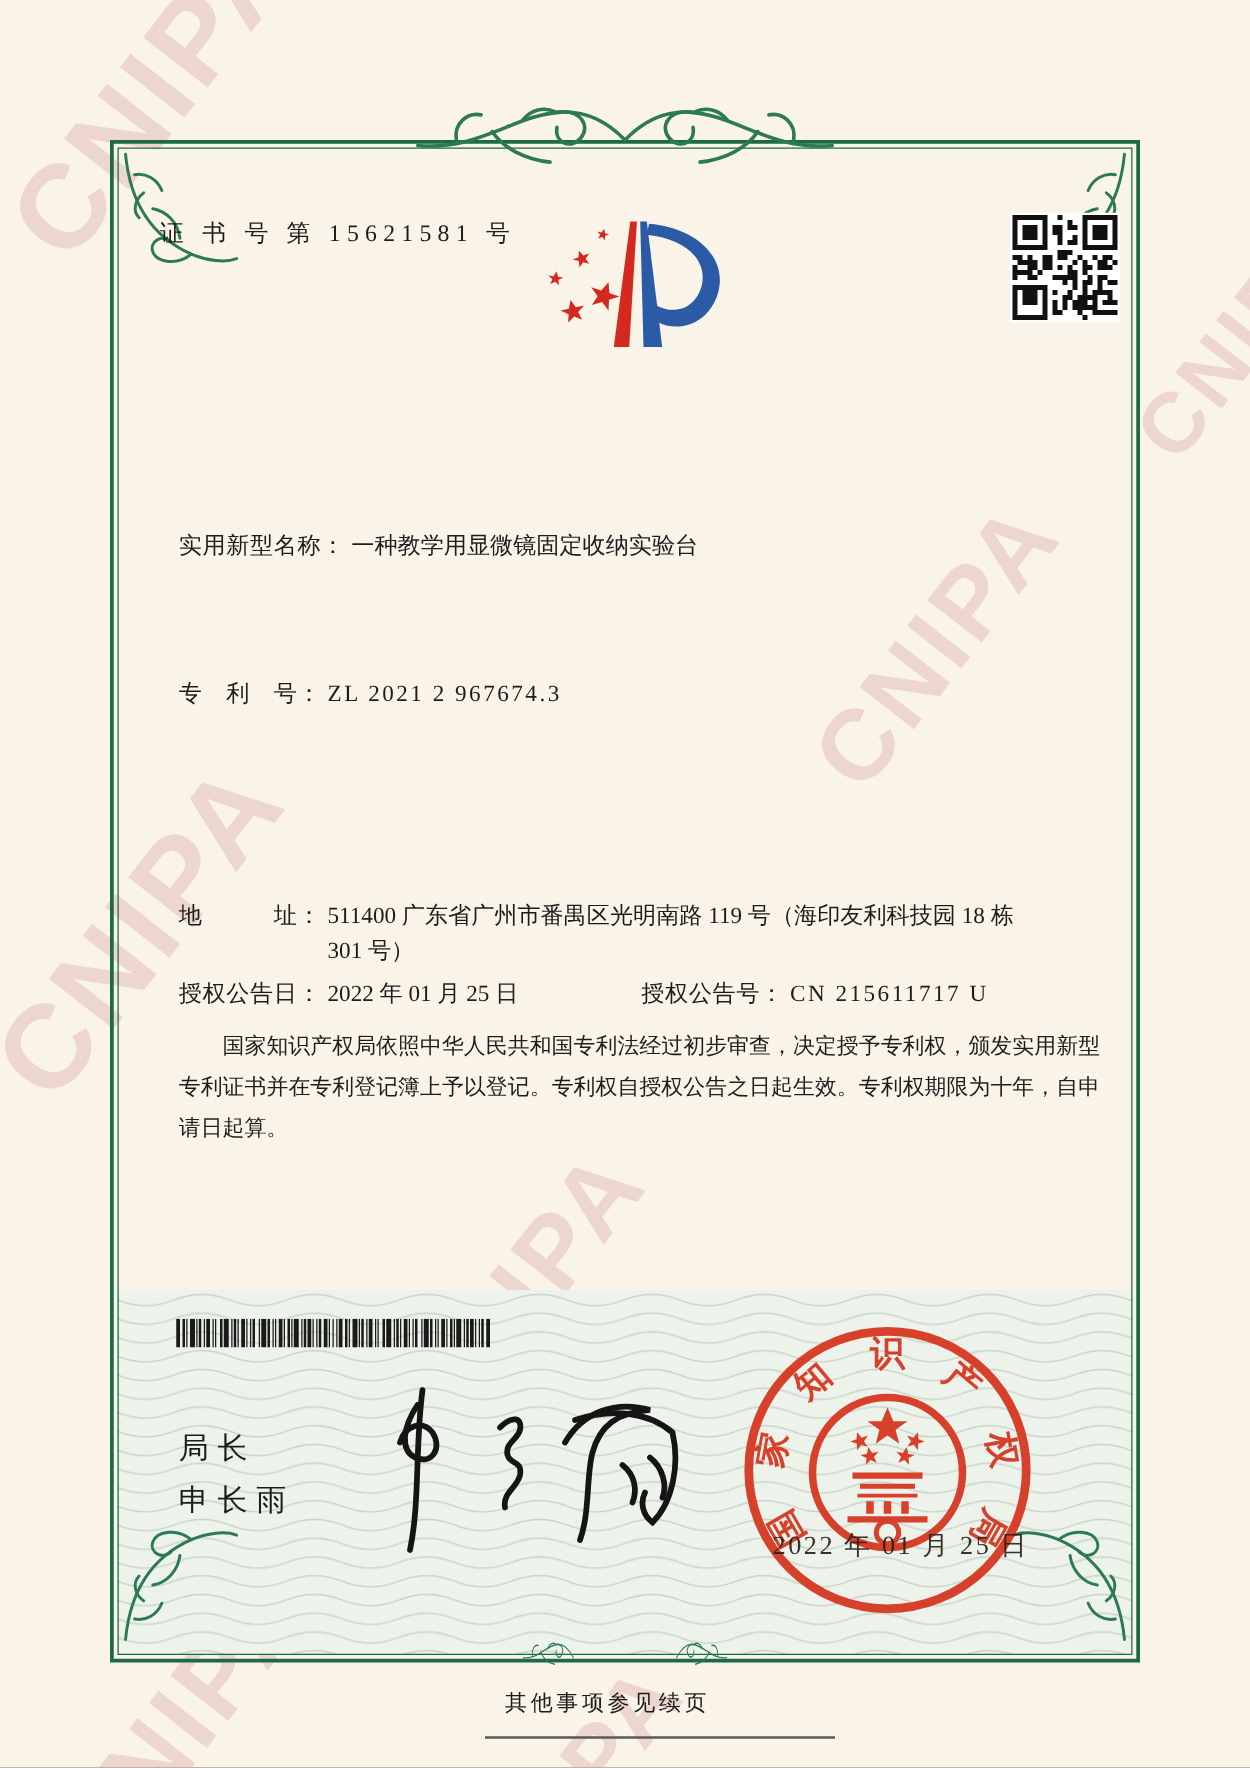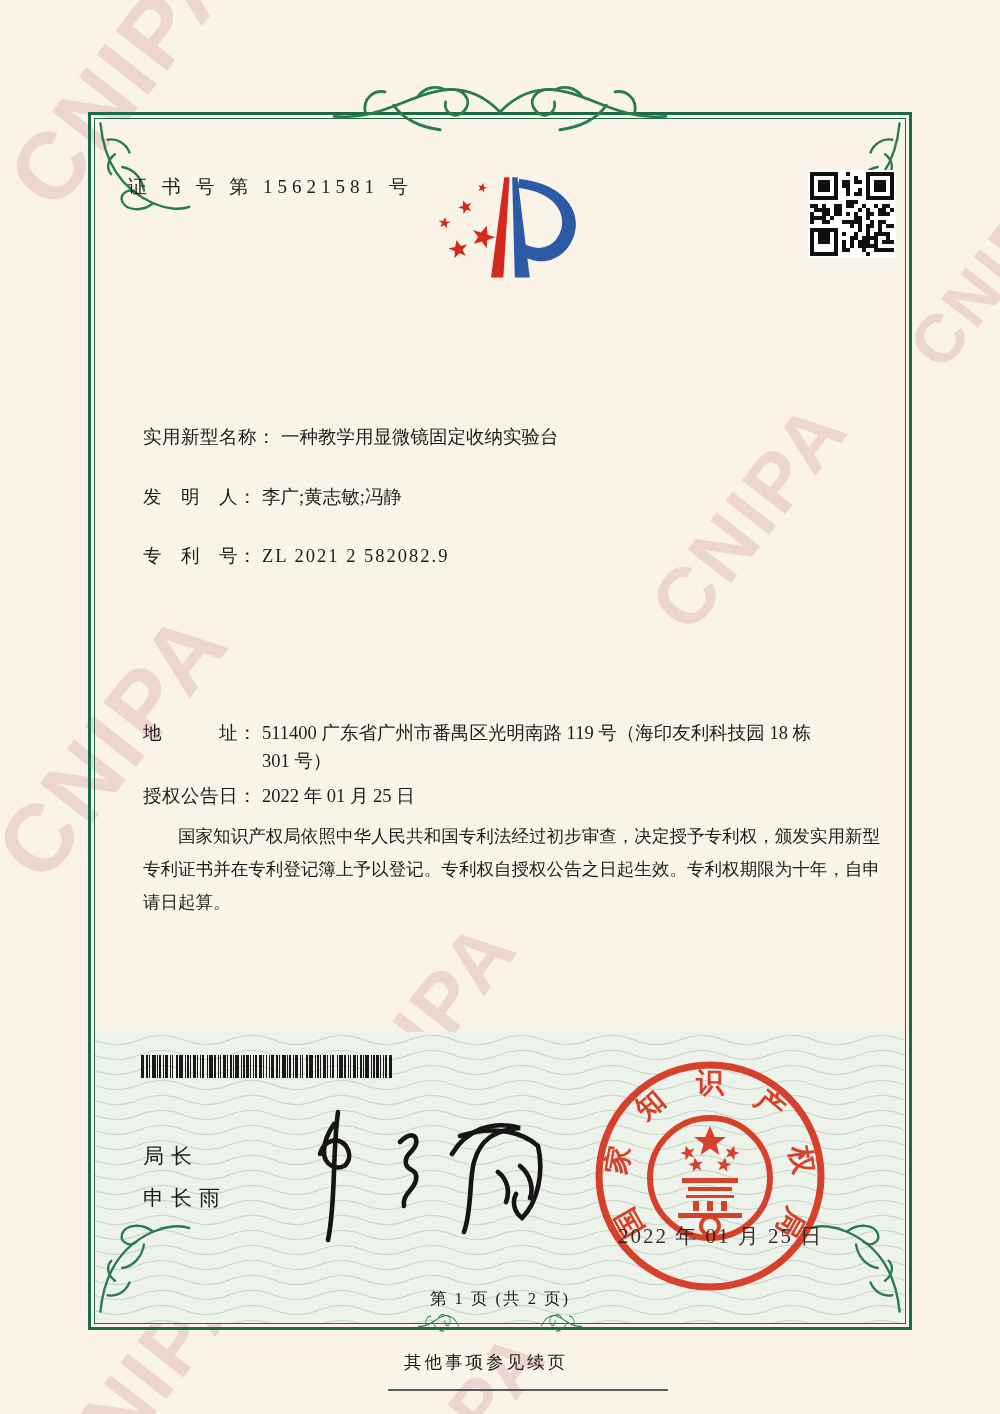--- a/index.html
+++ b/index.html
@@ -48,21 +48,21 @@
   .grant2{position:absolute; left:370px; top:0; white-space:nowrap;}
   
   .body-text{
     position:absolute; left:143px; top:820px; width:737px;
     font-size:17.5px; line-height:1.88; text-align:justify;
   }
   .body-text p{margin:0; text-indent:2em;}
   
   .barcode{position:absolute; left:140px; top:1055px;}
   
-  .sig-label{position:absolute; left:143px; font-size:21px; letter-spacing:7px;}
+  .sig-label{position:absolute; left:143px; font-size:24px; letter-spacing:7px;}
   .sig-svg{position:absolute; left:262px; top:1102px;}
   
   .seal{position:absolute; left:590px; top:1056px;}
   .seal-date{
     position:absolute; left:618px; top:1222px; width:210px;
     font-size:21px; letter-spacing:2px; color:rgba(45,32,26,0.93); white-space:nowrap;
   }
   
   .page-info{
     position:absolute; left:0; top:1288px; width:100%; text-align:center;
@@ -199,31 +199,31 @@
       <path d="M0,56h28v28h-28z M4,60v20h20v-20z" fill-rule="evenodd"></path>
         <rect x="8" y="60" width="12" height="12"></rect>
       <path id="qr-mods" d="M36,0h4v4h-4zM44,4h4v4h-4zM32,8h4v4h-4zM36,8h4v4h-4zM44,8h4v4h-4zM48,8h4v4h-4zM32,12h4v4h-4zM36,12h4v4h-4zM36,16h4v4h-4zM48,16h4v4h-4zM36,20h4v4h-4zM44,20h4v4h-4zM48,20h4v4h-4zM36,28h4v4h-4zM40,28h4v4h-4zM44,28h4v4h-4zM0,32h4v4h-4zM4,32h4v4h-4zM12,32h4v4h-4zM24,32h4v4h-4zM28,32h4v4h-4zM36,32h4v4h-4zM40,32h4v4h-4zM52,32h4v4h-4zM64,32h4v4h-4zM72,32h4v4h-4zM76,32h4v4h-4zM4,36h4v4h-4zM8,36h4v4h-4zM12,36h4v4h-4zM16,36h4v4h-4zM24,36h4v4h-4zM28,36h4v4h-4zM48,36h4v4h-4zM56,36h4v4h-4zM68,36h4v4h-4zM72,36h4v4h-4zM80,36h4v4h-4zM0,40h4v4h-4zM12,40h4v4h-4zM16,40h4v4h-4zM24,40h4v4h-4zM28,40h4v4h-4zM36,40h4v4h-4zM44,40h4v4h-4zM56,40h4v4h-4zM60,40h4v4h-4zM68,40h4v4h-4zM72,40h4v4h-4zM76,40h4v4h-4zM0,44h4v4h-4zM4,44h4v4h-4zM8,44h4v4h-4zM12,44h4v4h-4zM20,44h4v4h-4zM44,44h4v4h-4zM48,44h4v4h-4zM56,44h4v4h-4zM0,48h4v4h-4zM12,48h4v4h-4zM16,48h4v4h-4zM32,48h4v4h-4zM36,48h4v4h-4zM40,48h4v4h-4zM44,48h4v4h-4zM48,48h4v4h-4zM60,48h4v4h-4zM68,48h4v4h-4zM72,48h4v4h-4zM40,52h4v4h-4zM48,52h4v4h-4zM56,52h4v4h-4zM60,52h4v4h-4zM68,52h4v4h-4zM76,52h4v4h-4zM80,52h4v4h-4zM48,56h4v4h-4zM56,56h4v4h-4zM68,56h4v4h-4zM32,60h4v4h-4zM44,60h4v4h-4zM56,60h4v4h-4zM64,60h4v4h-4zM68,60h4v4h-4zM72,60h4v4h-4zM76,60h4v4h-4zM40,64h4v4h-4zM44,64h4v4h-4zM52,64h4v4h-4zM56,64h4v4h-4zM60,64h4v4h-4zM64,64h4v4h-4zM76,64h4v4h-4zM32,68h4v4h-4zM40,68h4v4h-4zM48,68h4v4h-4zM52,68h4v4h-4zM56,68h4v4h-4zM64,68h4v4h-4zM72,68h4v4h-4zM76,68h4v4h-4zM80,68h4v4h-4zM32,72h4v4h-4zM40,72h4v4h-4zM48,72h4v4h-4zM52,72h4v4h-4zM56,72h4v4h-4zM60,72h4v4h-4zM64,72h4v4h-4zM32,76h4v4h-4zM36,76h4v4h-4zM52,76h4v4h-4zM64,76h4v4h-4zM68,76h4v4h-4zM72,76h4v4h-4zM76,76h4v4h-4zM80,76h4v4h-4zM56,80h4v4h-4z"></path>
     </g>
   </svg>
 
 
   <div class="row" style="top:424px">
     <span class="lab">实用新型名称：</span><span class="val">一种教学用显微镜固定收纳实验台</span>
   </div>
-  <div class="row" style="top:484px">
-    <span class="lab">发　明　人：</span><span class="val">李广;黄志敏;冯静</span>
-  </div>
   <div class="row" style="top:543px">
-    <span class="lab">专　利　号：</span><span class="val val-mono">ZL 2021 2 582082.9</span>
+    <span class="lab">专　利　号：</span><span class="val val-mono">ZL 2021 2 967674.3</span>
   </div>
   <div class="row" style="top:720px">
     <span class="lab">地　　　址：</span><span class="val addr-val">511400 广东省广州市番禺区光明南路 119 号（海印友利科技园 18 栋 301 号）</span>
   </div>
   <div class="row" style="top:783px; width:740px;">
     <span class="lab">授权公告日：</span><span class="val">2022 年 01 月 25 日</span>
+    <span class="grant2">
+      <span class="lab">授权公告号：</span><span class="val val-mono">CN 215611717 U</span>
+    </span>
   </div>
 
   <div class="body-text">
     <p>国家知识产权局依照中华人民共和国专利法经过初步审查，决定授予专利权，颁发实用新型专利证书并在专利登记簿上予以登记。专利权自授权公告之日起生效。专利权期限为十年，自申请日起算。</p>
   </div>
 
   <svg class="barcode" width="252" height="23">
     <path d="M1,11.5 H252" stroke="#1a1a1a" stroke-width="23" stroke-dasharray="3 2 2 1 1 2 4 1 1 1 2 2 1 1 3 2 1 1 1 3 2 1 4 2 1 1 2 1 1 2 3 1 1 2 1 1 2 3 1 1 4 1 2 2 1 1 1 2 3 1 1 2 2 1 1 1 4 2 1 1 2 1 3 1 1 2 1 1 2 2 3 1 1 2 1 2 1 1"></path>
   </svg>
 
@@ -282,17 +282,16 @@
           <rect x="117" y="145" width="6" height="10"></rect>
           <rect x="131" y="145" width="6" height="10"></rect>
           <rect x="88" y="157" width="64" height="5"></rect>
           <circle cx="120" cy="170" r="9" fill="none" stroke="#d5321c" stroke-width="4"></circle>
         </g>
       </g>
     </g>
   </svg>
   <div class="seal-date">2022 年 01 月 25 日</div>
 
-  <div class="page-info">第 1 页 (共 2 页)</div>
   <div class="footer-note">其他事项参见续页</div>
   <div class="footer-line"></div>
 
 </div>
 
 </body></html>

